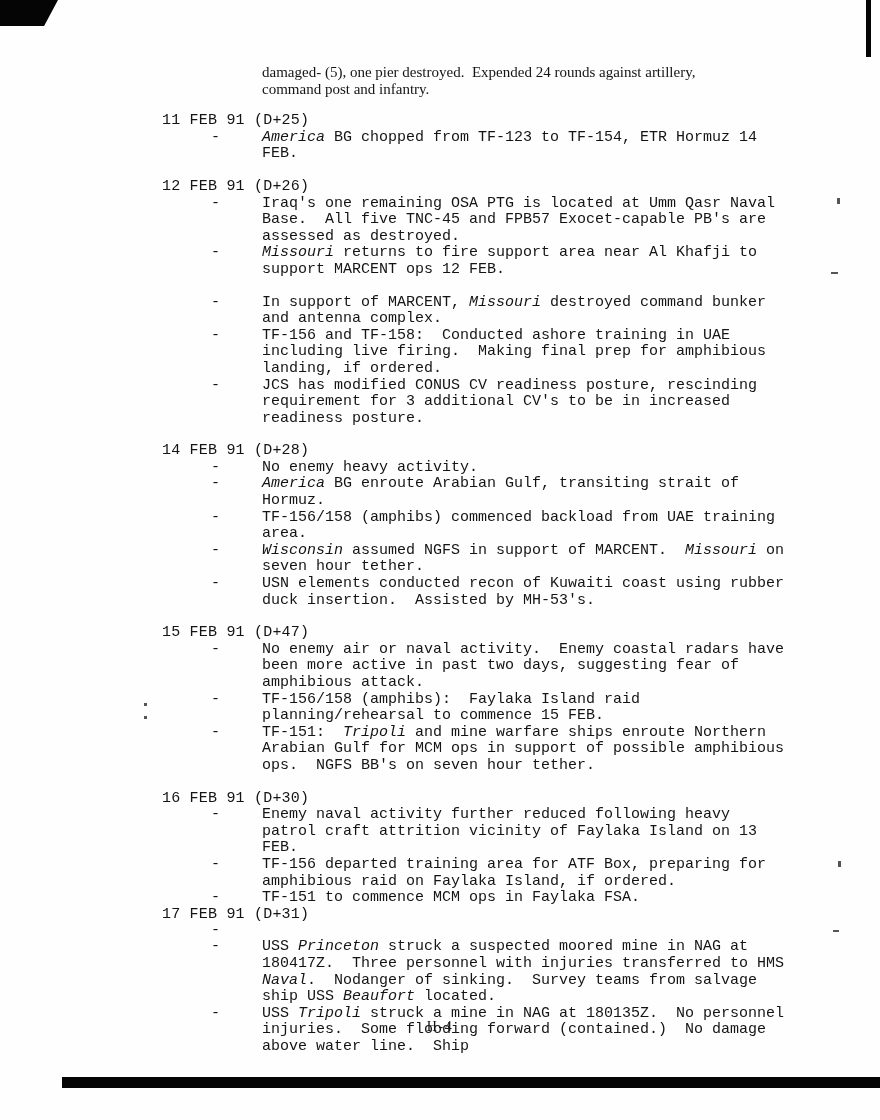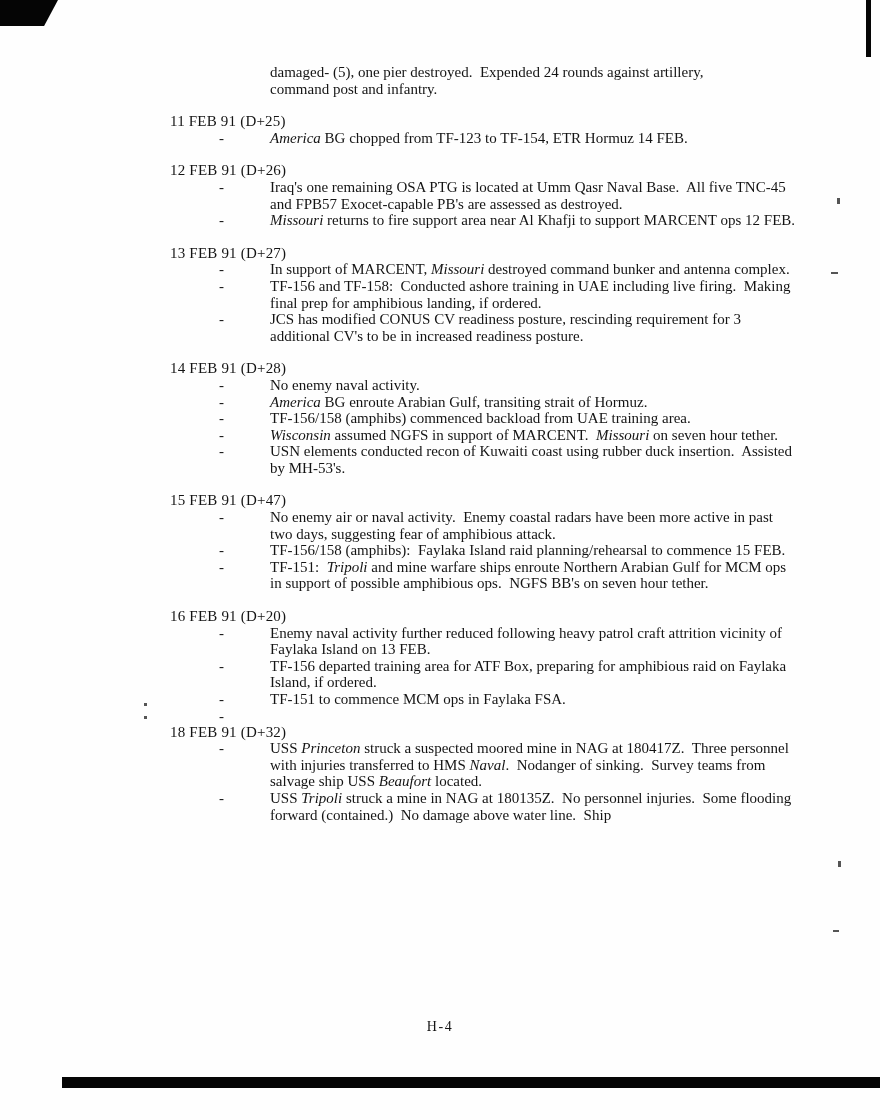--- a/index.html
+++ b/index.html
@@ -34,28 +34,28 @@
   }
   .noise { position: absolute; background: #555; }
   .noise.n1 { left: 837px; top: 198px; width: 3px; height: 6px; }
   .noise.n2 { left: 831px; top: 272px; width: 7px; height: 2px; }
   .noise.n3 { left: 838px; top: 861px; width: 3px; height: 6px; }
   .noise.n4 { left: 833px; top: 930px; width: 6px; height: 2px; }
   .noise.n5 { left: 144px; top: 703px; width: 3px; height: 3px; }
   .noise.n6 { left: 144px; top: 716px; width: 3px; height: 3px; }
 
   .content {
-    position: absolute; left: 170px; top: 64px;
+    position: absolute; left: 162px; top: 64px;
     width: 630px;
     font-size: 15px;
     line-height: 16.6px;
   }
   .continuation { margin-left: 100px; }
   .cont-line { white-space: pre-wrap; }
-  .group { margin-top: 16px; }
+  .group { margin-top: 16px; font-family: Liberation Mono, monospace; }
   .group.no-gap { margin-top: 0; }
   .date { letter-spacing: 0.2px; }
   .item {
     position: relative;
     margin-left: 100px;
     width: 528px;
     white-space: pre-wrap;
   }
   .item .dash {
     position: absolute; left: -51px; top: 0;
@@ -94,50 +94,49 @@
         <div class="group">
           <div class="date">11 FEB 91 (D+25)</div>
           <div class="item"><span class="dash">-</span><em>America</em><span> BG chopped from TF-123 to TF-154, ETR Hormuz 14 FEB.</span></div>
         </div>
         <div class="group">
           <div class="date">12 FEB 91 (D+26)</div>
           <div class="item"><span class="dash">-</span><span>Iraq's one remaining OSA PTG is located at Umm Qasr Naval Base.  All five TNC-45 and FPB57 Exocet-capable PB's are assessed as destroyed.</span></div>
           <div class="item"><span class="dash">-</span><em>Missouri</em><span> returns to fire support area near Al Khafji to support MARCENT ops 12 FEB.</span></div>
         </div>
         <div class="group">
-          <div class="date">13 FEB 91 (D+27)</div>
           <div class="item"><span class="dash">-</span><span>In support of MARCENT, </span><em>Missouri</em><span> destroyed command bunker and antenna complex.</span></div>
           <div class="item"><span class="dash">-</span><span>TF-156 and TF-158:  Conducted ashore training in UAE including live firing.  Making final prep for amphibious landing, if ordered.</span></div>
           <div class="item"><span class="dash">-</span><span>JCS has modified CONUS CV readiness posture, rescinding requirement for 3 additional CV's to be in increased readiness posture.</span></div>
         </div>
         <div class="group">
           <div class="date">14 FEB 91 (D+28)</div>
-          <div class="item"><span class="dash">-</span><span>No enemy naval activity.</span></div>
+          <div class="item"><span class="dash">-</span><span>No enemy heavy activity.</span></div>
           <div class="item"><span class="dash">-</span><em>America</em><span> BG enroute Arabian Gulf, transiting strait of Hormuz.</span></div>
           <div class="item"><span class="dash">-</span><span>TF-156/158 (amphibs) commenced backload from UAE training area.</span></div>
           <div class="item"><span class="dash">-</span><em>Wisconsin</em><span> assumed NGFS in support of MARCENT.  </span><em>Missouri</em><span> on seven hour tether.</span></div>
           <div class="item"><span class="dash">-</span><span>USN elements conducted recon of Kuwaiti coast using rubber duck insertion.  Assisted by MH-53's.</span></div>
         </div>
         <div class="group">
           <div class="date">15 FEB 91 (D+47)</div>
           <div class="item"><span class="dash">-</span><span>No enemy air or naval activity.  Enemy coastal radars have been more active in past two days, suggesting fear of amphibious attack.</span></div>
           <div class="item"><span class="dash">-</span><span>TF-156/158 (amphibs):  Faylaka Island raid planning/rehearsal to commence 15 FEB.</span></div>
           <div class="item"><span class="dash">-</span><span>TF-151:  </span><em>Tripoli</em><span> and mine warfare ships enroute Northern Arabian Gulf for MCM ops in support of possible amphibious ops.  NGFS BB's on seven hour tether.</span></div>
         </div>
         <div class="group">
-          <div class="date">16 FEB 91 (D+20)</div>
+          <div class="date">16 FEB 91 (D+30)</div>
           <div class="item"><span class="dash">-</span><span>Enemy naval activity further reduced following heavy patrol craft attrition vicinity of Faylaka Island on 13 FEB.</span></div>
           <div class="item"><span class="dash">-</span><span>TF-156 departed training area for ATF Box, preparing for amphibious raid on Faylaka Island, if ordered.</span></div>
           <div class="item"><span class="dash">-</span><span>TF-151 to commence MCM ops in Faylaka FSA.</span></div>
         </div>
         <div class="group no-gap">
+          <div class="date">17 FEB 91 (D+31)</div>
           <div class="item"><span class="dash">-</span></div>
         </div>
         <div class="group">
-          <div class="date">18 FEB 91 (D+32)</div>
           <div class="item"><span class="dash">-</span><span>USS </span><em>Princeton</em><span> struck a suspected moored mine in NAG at 180417Z.  Three personnel with injuries transferred to HMS </span><em>Naval</em><span>.  Nodanger of sinking.  Survey teams from salvage ship USS </span><em>Beaufort</em><span> located.</span></div>
           <div class="item"><span class="dash">-</span><span>USS </span><em>Tripoli</em><span> struck a mine in NAG at 180135Z.  No personnel injuries.  Some flooding forward (contained.)  No damage above water line.  Ship</span></div>
         </div>
       </div>
   </div>
 
   <div class="footer">H-4</div>
 
 </div>
 

